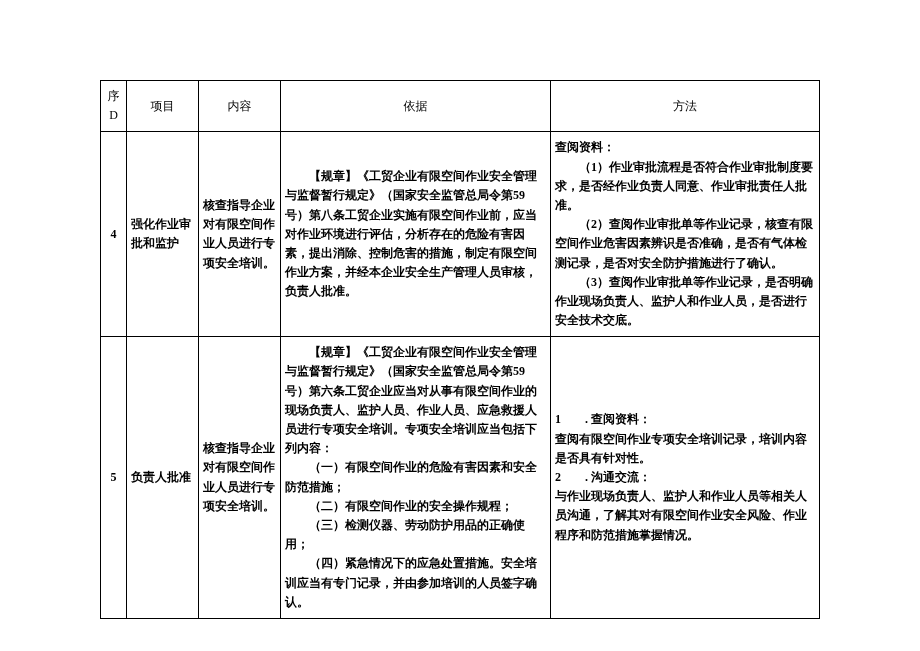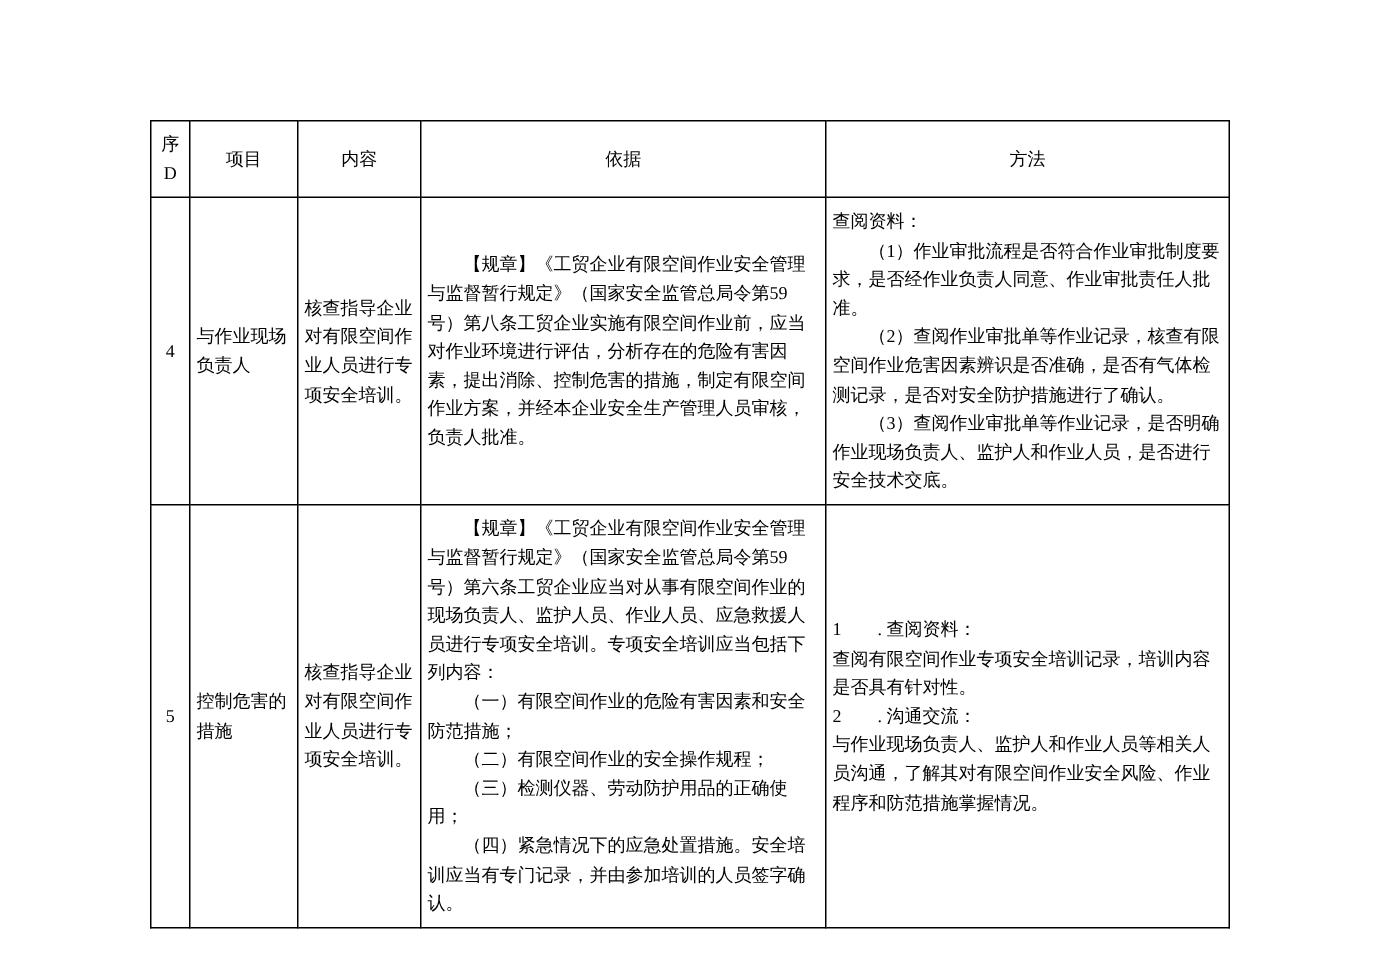--- a/index.html
+++ b/index.html
@@ -20,20 +20,21 @@
       width: 100%;
       table-layout: fixed;
     }
     th, td {
       border: 1px solid #000;
       padding: 6px 4px;
       vertical-align: middle;
       text-align: left;
       line-height: 1.6;
       word-wrap: break-word;
+      font-weight: bold;
     }
     th {
       font-weight: normal;
       text-align: center;
     }
     .col-seq { width: 26px; }
     .col-proj { width: 72px; }
     .col-cont { width: 82px; }
     .col-basis { width: 270px; }
     .col-method { width: auto; }
@@ -55,26 +56,26 @@
       <th>序D</th>
       <th>项目</th>
       <th>内容</th>
       <th>依据</th>
       <th>方法</th>
     </tr>
   </thead>
   <tbody>
     <tr>
       <td class="center">4</td>
-      <td>与作业现场负责人</td>
+      <td>强化作业审批和监护</td>
       <td>核查指导企业对有限空间作业人员进行专项安全培训。</td>
       <td>　　【规章】《工贸企业有限空间作业安全管理与监督暂行规定》（国家安全监管总局令第59号）第八条工贸企业实施有限空间作业前，应当对作业环境进行评估，分析存在的危险有害因素，提出消除、控制危害的措施，制定有限空间作业方案，并经本企业安全生产管理人员审核，负责人批准。</td>
       <td>查阅资料：<br>　　（1）作业审批流程是否符合作业审批制度要求，是否经作业负责人同意、作业审批责任人批准。<br>　　（2）查阅作业审批单等作业记录，核查有限空间作业危害因素辨识是否准确，是否有气体检测记录，是否对安全防护措施进行了确认。<br>　　（3）查阅作业审批单等作业记录，是否明确作业现场负责人、监护人和作业人员，是否进行安全技术交底。</td>
     </tr>
     <tr>
       <td class="center">5</td>
-      <td>控制危害的措施</td>
+      <td>负责人批准</td>
       <td>核查指导企业对有限空间作业人员进行专项安全培训。</td>
       <td>　　【规章】《工贸企业有限空间作业安全管理与监督暂行规定》（国家安全监管总局令第59号）第六条工贸企业应当对从事有限空间作业的现场负责人、监护人员、作业人员、应急救援人员进行专项安全培训。专项安全培训应当包括下列内容：<br>　　（一）有限空间作业的危险有害因素和安全防范措施；<br>　　（二）有限空间作业的安全操作规程；<br>　　（三）检测仪器、劳动防护用品的正确使用；<br>　　（四）紧急情况下的应急处置措施。安全培训应当有专门记录，并由参加培训的人员签字确认。</td>
       <td>1　　. 查阅资料：<br>查阅有限空间作业专项安全培训记录，培训内容是否具有针对性。<br>2　　. 沟通交流：<br>与作业现场负责人、监护人和作业人员等相关人员沟通，了解其对有限空间作业安全风险、作业程序和防范措施掌握情况。</td>
     </tr>
   </tbody>
 </table>
 
 </body></html>

